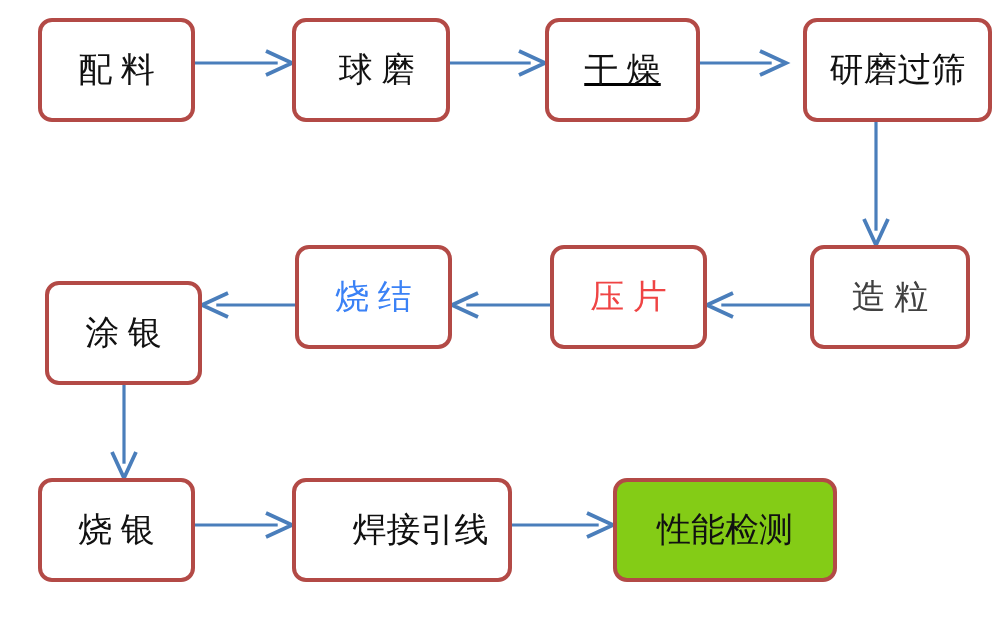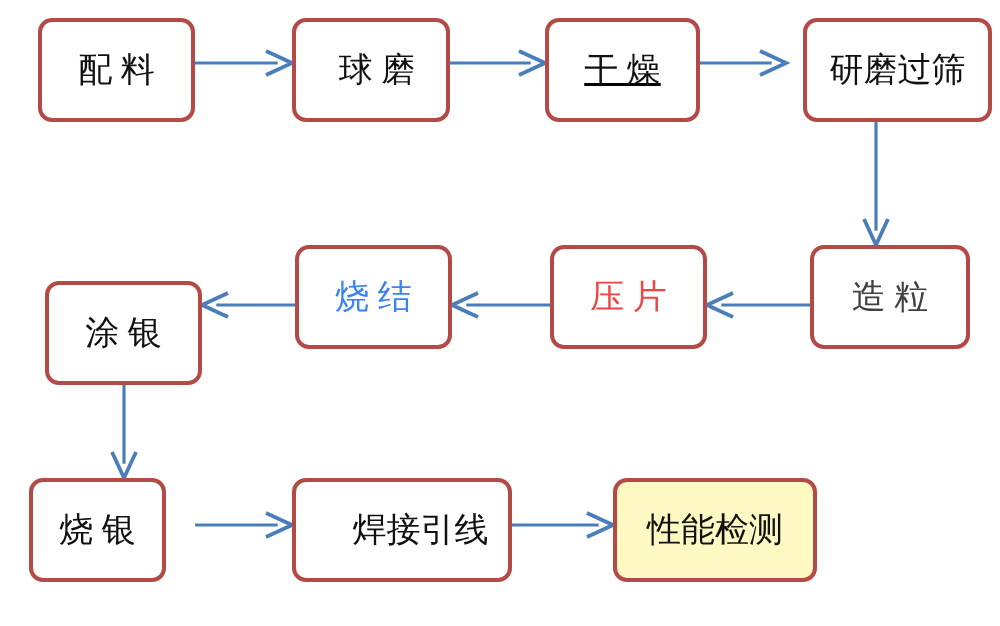--- a/index.html
+++ b/index.html
@@ -127,22 +127,22 @@
     </div>
     <div class="node" style="left: 550px; top: 245px; width: 157px; height: 104px; border-color: rgb(179, 74, 70); background: rgb(255, 255, 255);">
       <span class="node-label" style="color: #ef4444;">压 片</span>
     </div>
     <div class="node" style="left: 295px; top: 245px; width: 157px; height: 104px; border-color: rgb(179, 74, 70); background: rgb(255, 255, 255);">
       <span class="node-label" style="color: #3b82f6;">烧 结</span>
     </div>
     <div class="node" style="left: 45px; top: 245px; width: 157px; height: 104px; border-color: rgb(179, 74, 70); background: rgb(255, 255, 255); margin-top: 36px;">
       <span class="node-label" style="color: rgb(17, 17, 17);">涂 银</span>
     </div>
-    <div class="node" style="left: 29px; top: 478px; width: 137px; height: 104px; border-color: rgb(179, 74, 70); background: rgb(255, 255, 255);">
+    <div class="node" style="left: 38px; top: 478px; width: 157px; height: 104px; border-color: rgb(179, 74, 70); background: rgb(255, 255, 255);">
       <span class="node-label" style="color: rgb(17, 17, 17);">烧 银</span>
     </div>
     <div class="node" style="left: 292px; top: 478px; width: 220px; height: 104px; border-color: rgb(179, 74, 70); background: rgb(255, 255, 255); padding-left: 37px;">
       <span class="node-label" style="color: rgb(17, 17, 17);">焊接引线</span>
     </div>
-    <div class="node" style="left: 613px; top: 478px; width: 204px; height: 104px; border-color: rgb(179, 74, 70); background: #fef9c3;">
+    <div class="node" style="left: 613px; top: 478px; width: 224px; height: 104px; border-color: rgb(179, 74, 70); background: #84cc16;">
       <span class="node-label" style="color: rgb(17, 17, 17);">性能检测</span>
     </div>
   </div>
 
 </body></html>

